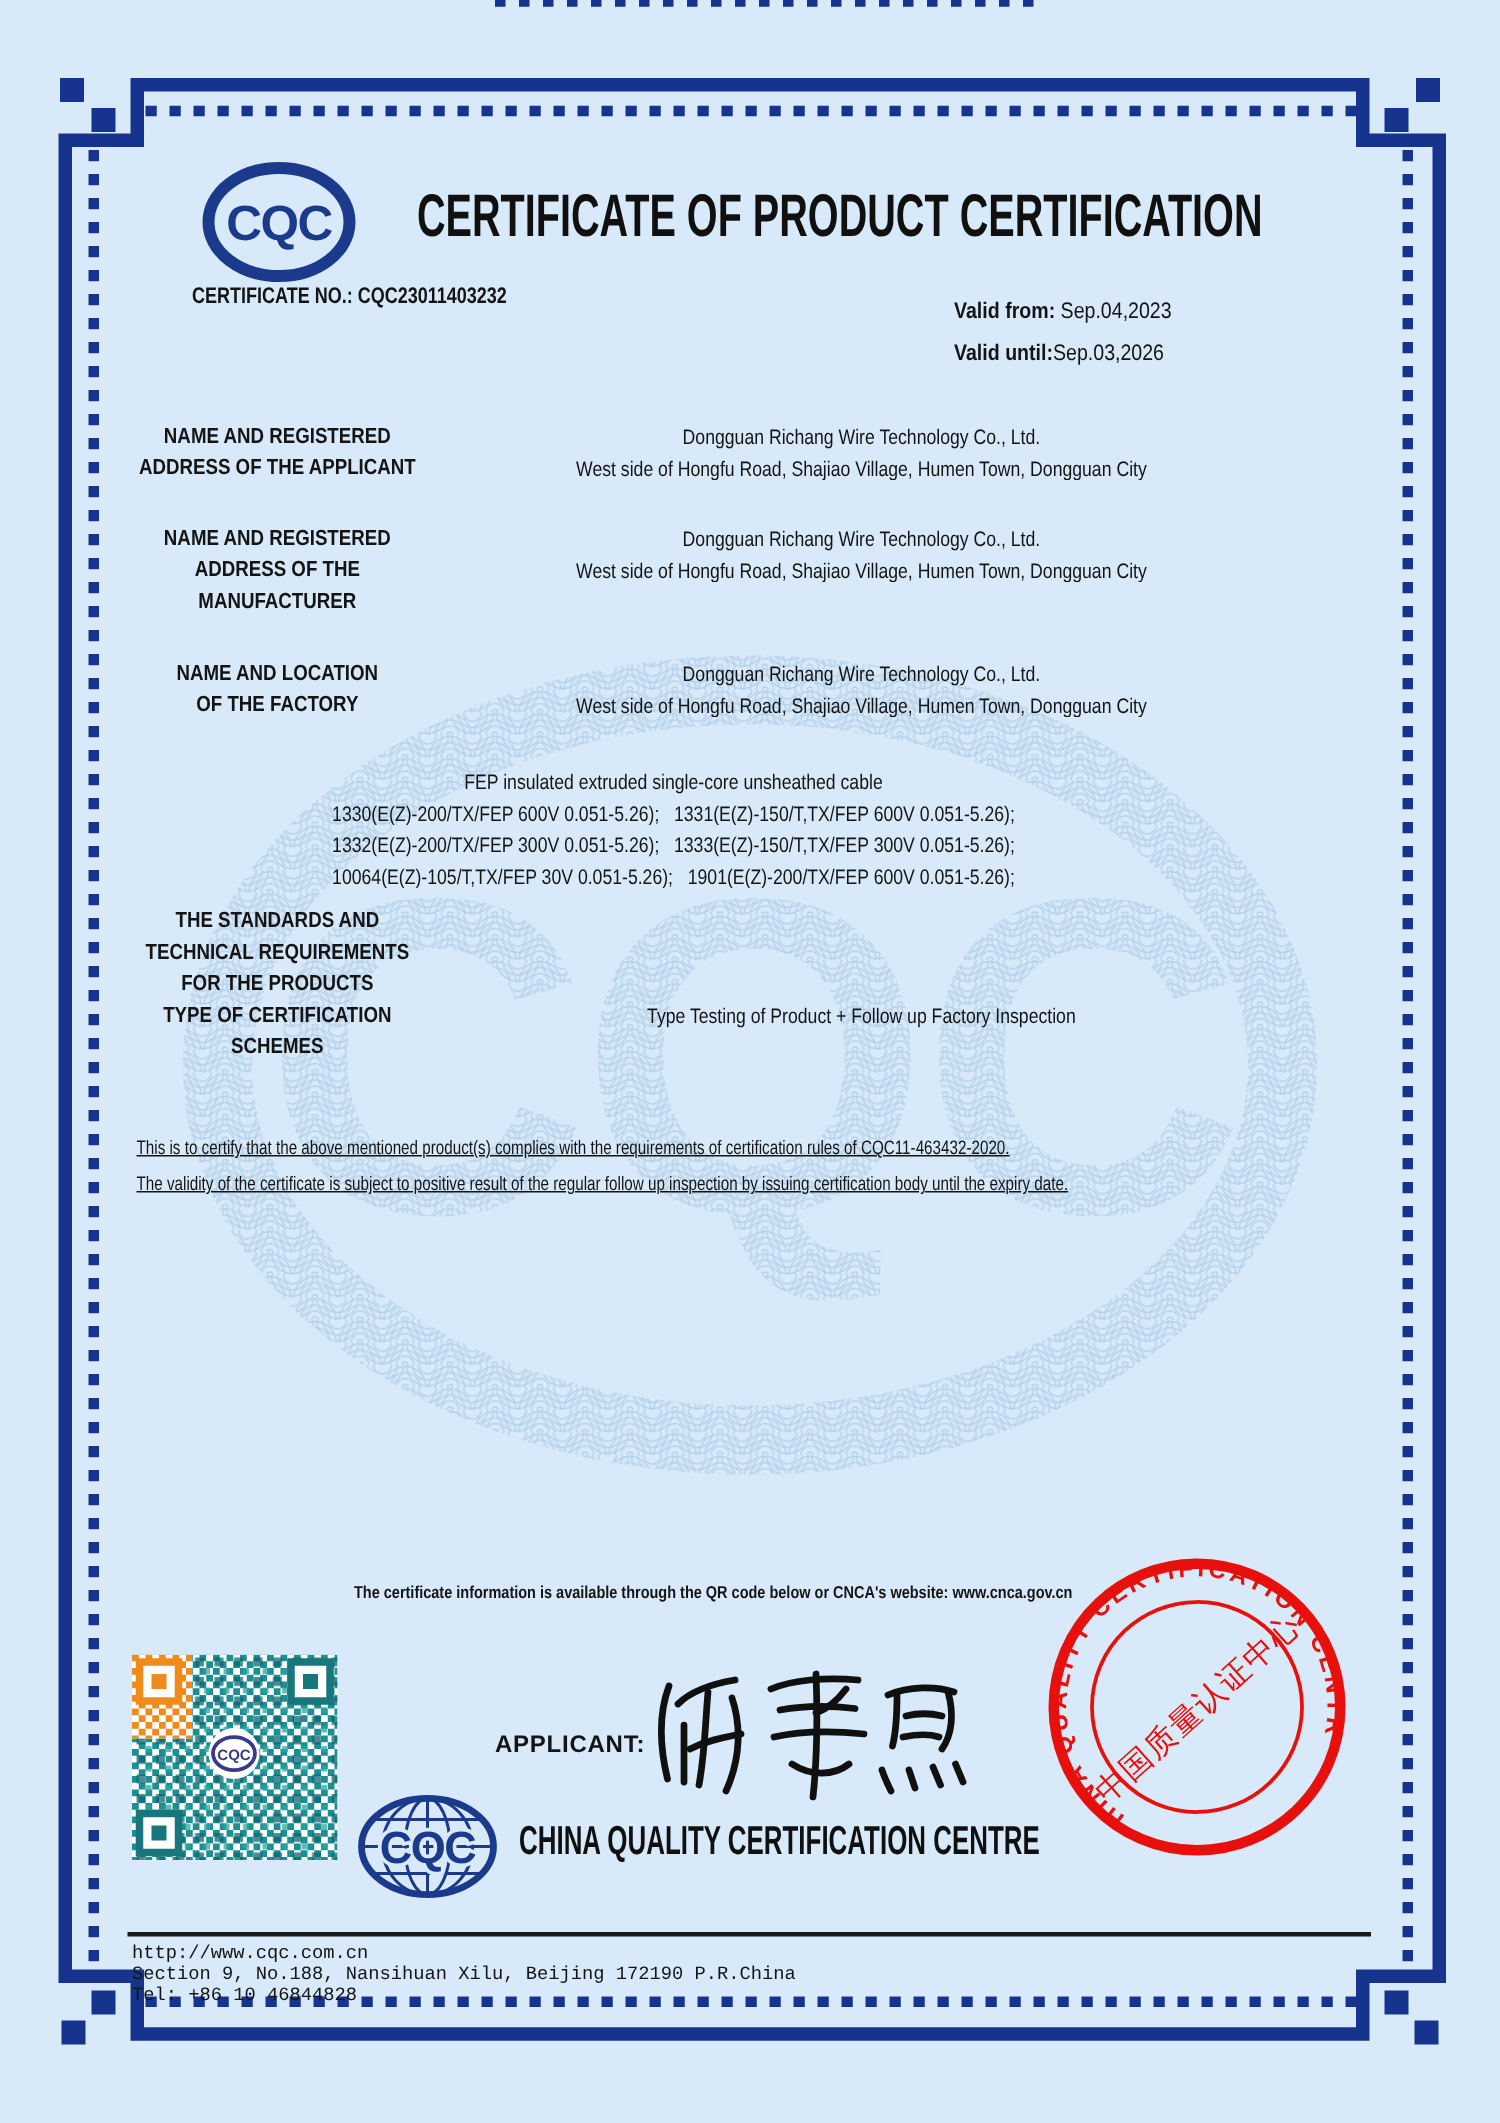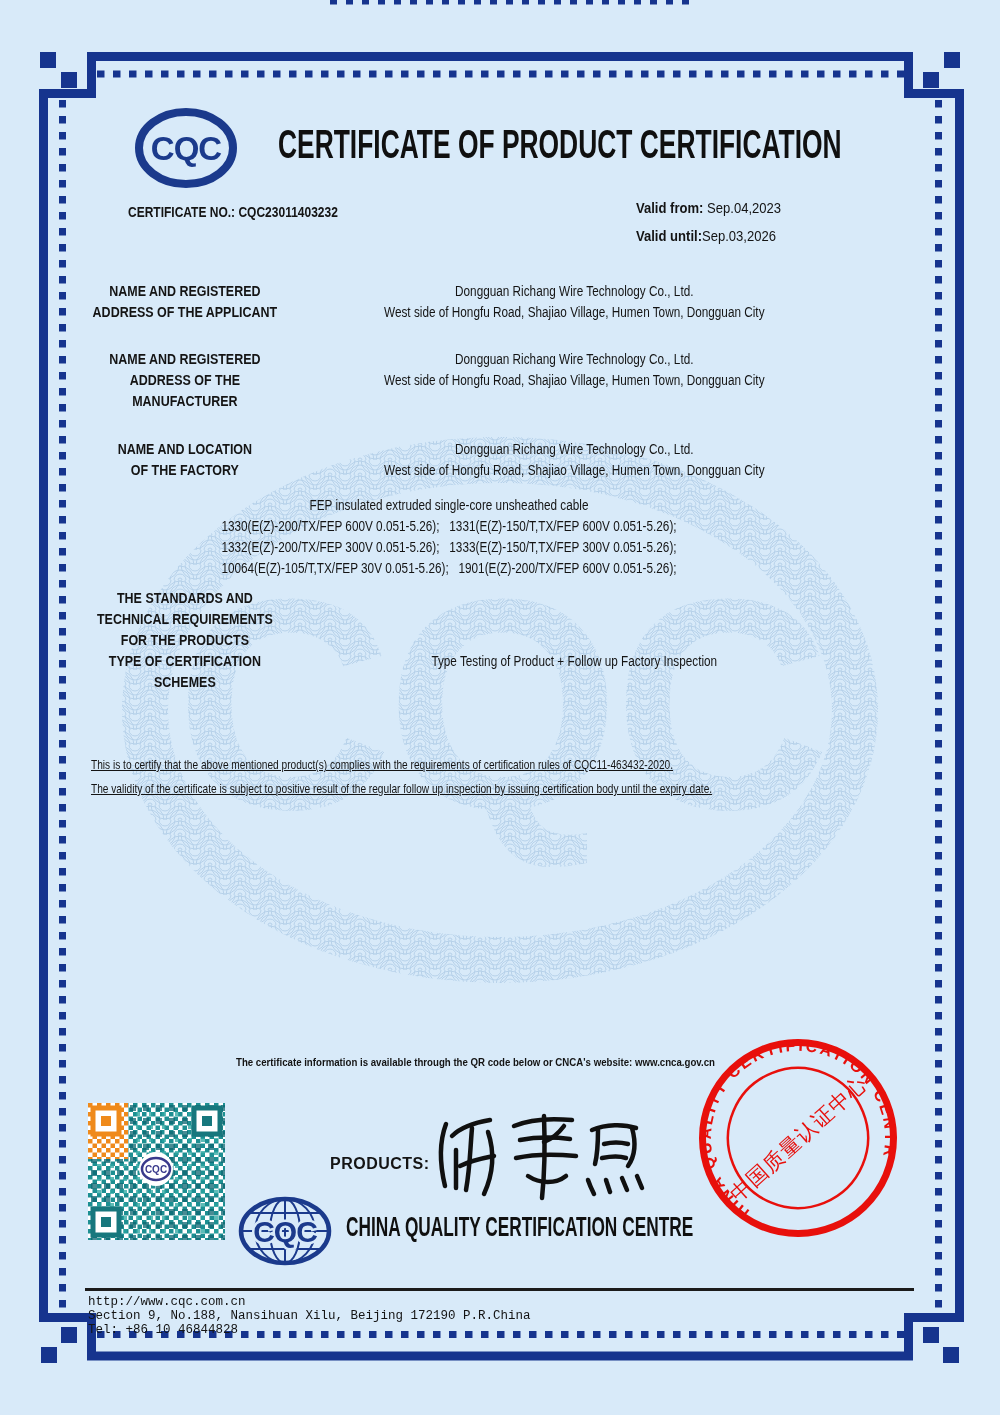--- a/index.html
+++ b/index.html
@@ -20,21 +20,21 @@
 
   
   .fields{position:absolute;left:92px;top:281px;width:850px;text-align:center;}
   .frow{display:flex;}
   .flabel{width:216px;flex:none;}
   .fvalue{flex:1;}
   .lbl-ln{font-weight:bold;font-size:14.5px;line-height:21px;white-space:pre;
           transform:scaleX(.86);transform-origin:0 50%;}
   .val-ln{font-size:14px;line-height:21px;white-space:pre;
           transform:scaleX(.84);transform-origin:0 50%;}
-  .mb26{margin-bottom:26px}.mb27{margin-bottom:27px}.mb30{margin-bottom:14px}
+  .mb26{margin-bottom:26px}.mb27{margin-bottom:27px}.mb30{margin-bottom:30px}
   .mb9{margin-bottom:9px}.mb23{}
 
   .statement{position:absolute;left:91px;top:753px;width:900px;text-decoration:underline;}
   .stm-ln{font-size:13px;line-height:24px;white-space:nowrap;
           transform:scaleX(.78);transform-origin:0 50%;}
 
   .qr-note{position:absolute;left:236px;top:1056px;font-size:11.5px;font-weight:bold;
            white-space:nowrap;transform:scaleX(.84);transform-origin:0 50%;}
 
   .sig-label{position:absolute;left:330px;top:1155px;font-size:16px;font-weight:bold;letter-spacing:.5px;}
@@ -96,21 +96,21 @@
   </svg>
 
   <svg class="abs" style="left:133px;top:107px" width="106" height="82" viewBox="0 0 106 82">
     <ellipse cx="53" cy="41" rx="47" ry="36" fill="none" stroke="#1b3a8c" stroke-width="8"></ellipse>
     <text x="53" y="53" text-anchor="middle" font-family="Liberation Sans, sans-serif" font-weight="bold" font-size="33" fill="#1b3a8c" letter-spacing="-1">CQC</text>
   </svg>
   <h1 class="abs" style="left:278px;top:122px">
     <span class="title-inner">CERTIFICATE OF PRODUCT CERTIFICATION</span>
   </h1>
 
-  <div class="abs" style="left:128px;top:203px">
+  <div class="abs" style="left:128px;top:189px">
     <span class="certno">CERTIFICATE NO.: CQC23011403232</span>
   </div>
   <div class="abs" style="left:636px;top:194px">
     <span class="valid-line"><b>Valid from:</b><span> Sep.04,2023</span></span>
     <span class="valid-line"><b>Valid until:</b><span>Sep.03,2026</span></span>
   </div>
 
   <main class="fields">
     <div class="frow mb26">
       <div class="flabel">
@@ -211,21 +211,21 @@
       <rect x="5" y="106" width="26" height="26" fill="none" stroke="#17777d" stroke-width="5"></rect>
       <rect x="13" y="114" width="10" height="10" fill="#17777d"></rect>
     </g>
     <g>
       <circle cx="68" cy="66" r="17" fill="#ffffff"></circle>
       <ellipse cx="68" cy="66" rx="14" ry="11" fill="none" stroke="#3a3a8c" stroke-width="2.5"></ellipse>
       <text x="68" y="70" text-anchor="middle" font-family="Liberation Sans, sans-serif" font-weight="bold" font-size="10" fill="#3a3a8c">CQC</text>
     </g>
   </svg>
 
-  <div class="sig-label">PRODUCTS:</div>
+  <div class="sig-label">APPLICANT:</div>
   <svg class="abs" style="left:432px;top:1106px" width="215" height="100" viewBox="0 0 215 100" title="谢肇煦">
     <g fill="none" stroke="#101010" stroke-width="4.5" stroke-linecap="round">
       <path d="M14 18 C8 34 7 55 13 80"></path>
       <path d="M24 44 L24 82"></path>
       <path d="M20 30 C30 20 46 16 58 14"></path>
       <path d="M40 22 C38 45 38 62 34 84"></path>
       <path d="M28 60 C40 54 52 52 62 50"></path>
       <path d="M56 26 C62 44 62 66 52 88"></path>
       <path d="M82 20 C96 14 118 12 140 14"></path>
       <path d="M88 34 C104 31 122 31 138 33"></path>

